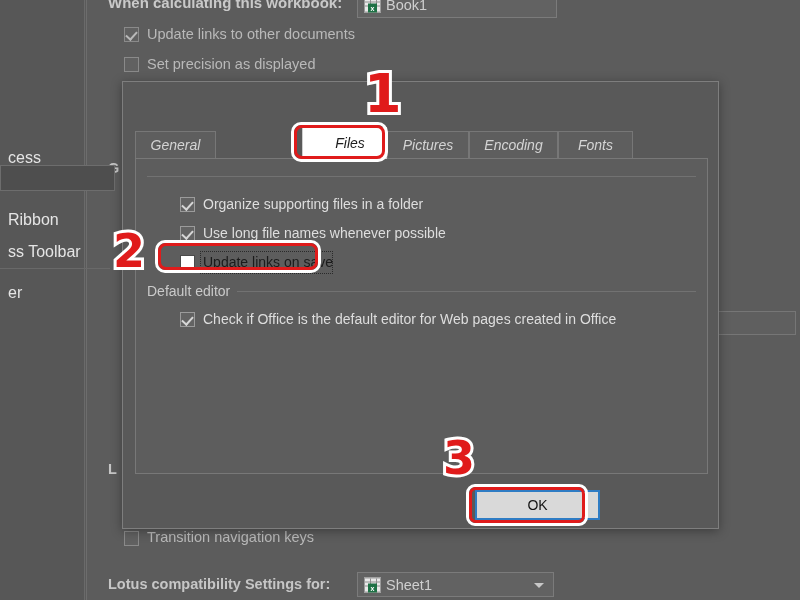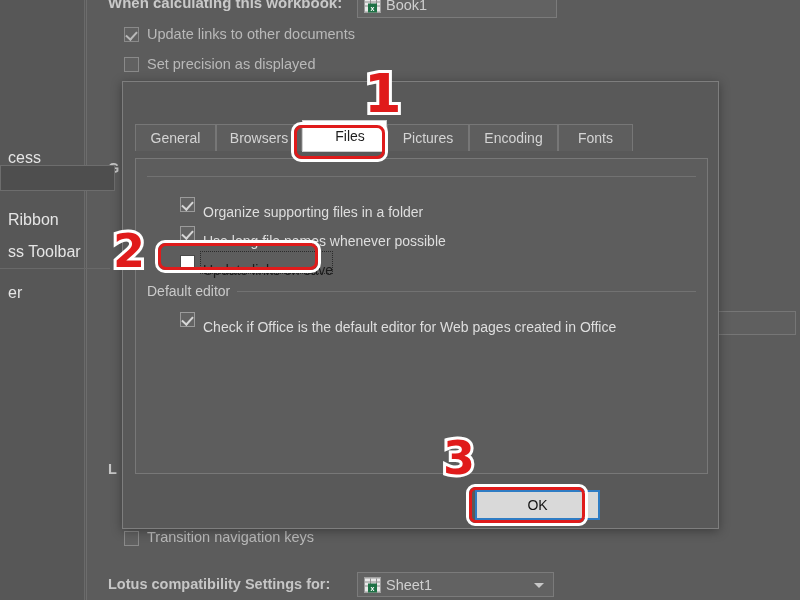--- a/index.html
+++ b/index.html
@@ -174,22 +174,22 @@
     line-height: 24px;
     text-align: center;
     cursor: default;
   }
   #help-btn  { right: 62px; }
   #close-btn { right: 18px; font-size: 18px; }
 
   
   .tabstrip {
     position: absolute;
-    left: 12px; top: 38px;
-    width: 573px; height: 31px;
+    left: 12px; top: 45px;
+    width: 573px; height: 31px; font-style: italic;
   }
   .tab {
     position: absolute;
     top: 4px; height: 27px;
     background: #5e5e5e;
     border: 1px solid #777;
     border-bottom: none;
     color: #d4d4d4;
     font-size: 14px;
     line-height: 26px;
@@ -247,21 +247,21 @@
     border: solid #d6d6d6;
     border-width: 0 2px 2px 0;
     transform: rotate(42deg);
   }
   .cbox.empty {
     background: #ffffff;
     border: 1px solid #4a4a4a;
   }
   .cbtext {
     position: absolute;
-    left: 23px; top: 8px;
+    left: 23px; top: 0;
     font-size: 14px;
     color: #dedede;
     white-space: nowrap;
     line-height: 19px;
   }
   .cbtext.dark { color: #1b1b1b; }
   .focusbox {
     position: absolute;
     left: 20px; top: -2px;
     border: 1px dotted #2a2a2a;
@@ -370,21 +370,20 @@
     <div class="bg-nav-item" style="top:239px;">ss Toolbar</div>
     <div class="bg-nav-sep" style="top:268px;"></div>
     <div class="bg-nav-item" style="top:280px;">er</div>
   </div>
 
   <div id="dialog">
 
 
     <div class="tabstrip">
       <div class="tab" style="left:0px;   width:81px;">General</div>
-      <div class="tab" style="left:81px;  width:86px;">Browsers</div>
       <div class="tab active" style="left:167px; width:85px;">Files</div>
       <div class="tab" style="left:252px; width:82px;">Pictures</div>
       <div class="tab" style="left:334px; width:89px;">Encoding</div>
       <div class="tab" style="left:423px; width:75px;">Fonts</div>
     </div>
 
     <div class="tabpanel">
 
       <div class="grp-rule" style="left:11px; right:11px; top:17px;"></div>
 

